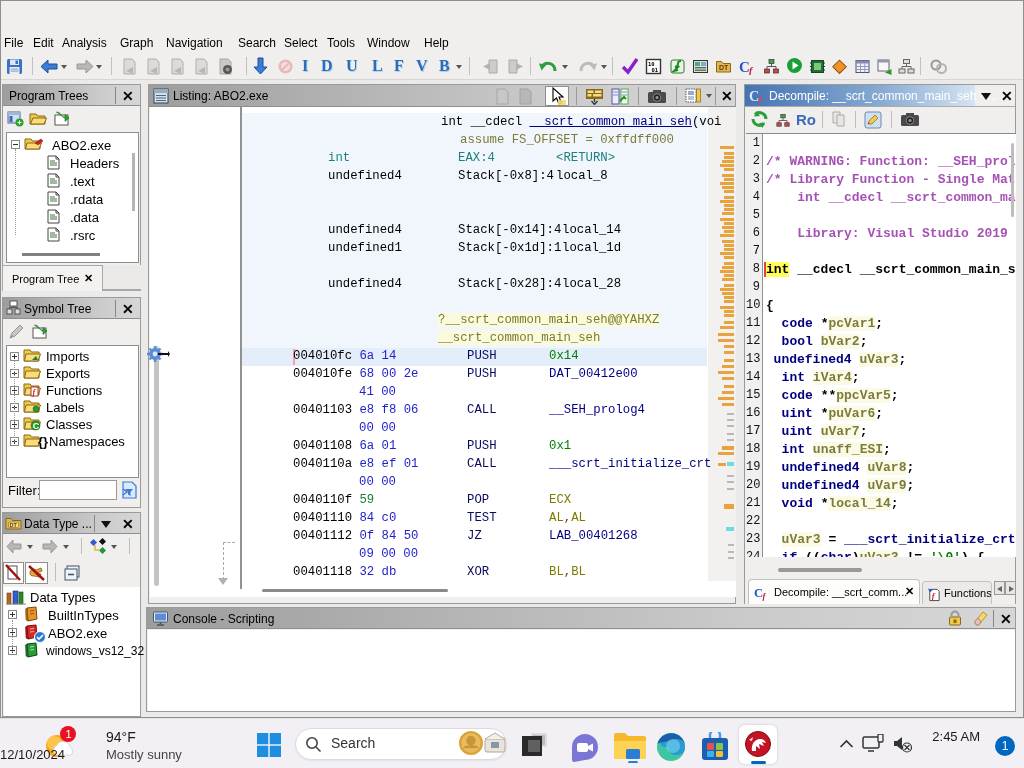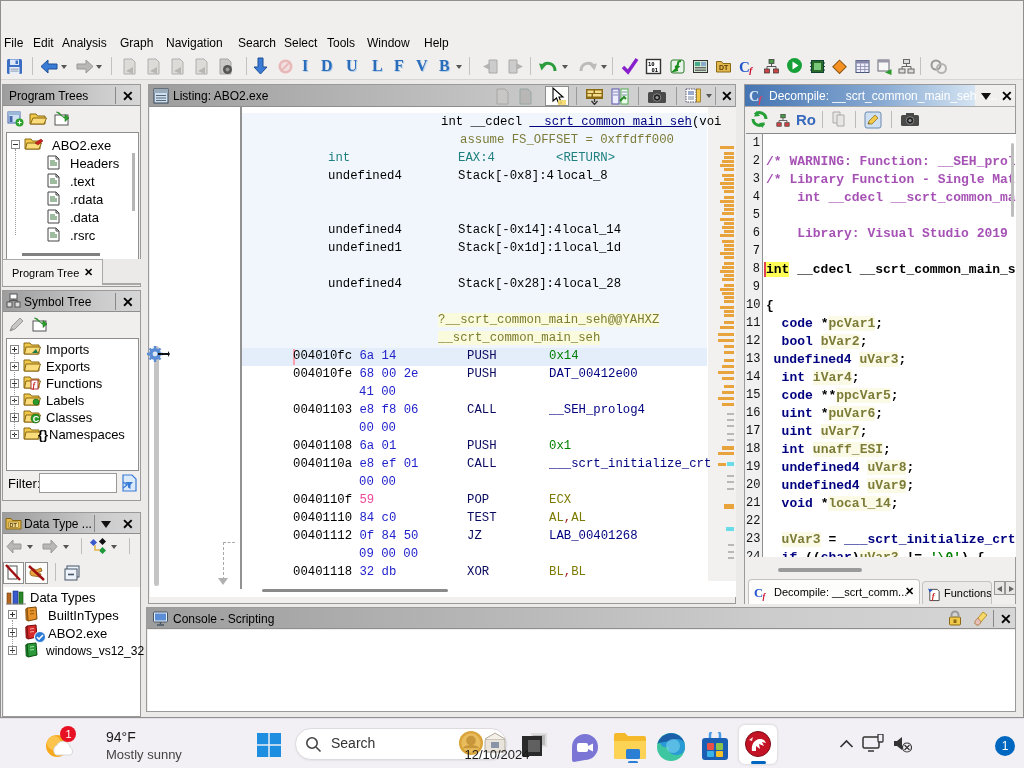--- a/index.html
+++ b/index.html
@@ -282,28 +282,28 @@
           <path d="M10 1 L10 4 L13 4" fill="none" stroke="#444"></path>
           <path d="M4 6 L9 6 M4 8 L11 8 M4 10 L11 10" stroke="#2a6a2a" stroke-width="0.9"></path>
         </svg>
       <span class="trow" style="left:63px;top:95px">.rsrc</span>
       <div class="abs" style="left:8px;top:16px;width:1px;height:86px;border-left:1px dotted #999"></div>
       <div class="abs" style="left:125px;top:20px;width:3px;height:58px;background:#b5b5b5"></div>
       <div class="abs" style="left:15px;top:120px;width:78px;height:3px;background:#808080"></div>
     </div>
   </div>
 
-  <div class="abs" style="left:2px;top:259px;width:139px;height:26px;background:#eceae8;border-bottom:2px solid #a8a8a8">
+  <div class="abs" style="left:2px;top:265px;width:139px;height:26px;background:#eceae8;border-bottom:2px solid #a8a8a8">
     <div class="abs" style="left:0;top:0;width:101px;height:26px;background:#f4f2f0;border:1px solid #a8a8a8;border-bottom:none;font-size:12px">
       <span class="abs" style="left:9px;top:7px;font-size:11px">Program Tree</span>
       <span class="abs" style="left:81px;top:6px;font-size:11px;font-weight:bold">✕</span>
     </div>
   </div>
 
-  <div class="panel" style="left:2px;top:290px;width:139px;height:211px">
+  <div class="panel" style="left:2px;top:297px;width:139px;height:211px">
     <div class="phead">
       <svg class="abs" style="left:3px;top:2px" width="15" height="16" viewBox="0 0 15 16">
           <rect x="4" y="1" width="7" height="5" fill="#fff" stroke="#555"></rect>
           <rect x="1" y="9" width="5" height="5" fill="#ddd" stroke="#555"></rect>
           <rect x="9" y="9" width="5" height="5" fill="#ddd" stroke="#555"></rect>
           <path d="M7.5 6 L7.5 7.5 M3.5 9 L3.5 7.5 L11.5 7.5 L11.5 9" stroke="#555" fill="none"></path>
         </svg>
       <span class="t" style="left:21px">Symbol Tree</span>
       <div class="abs" style="left:112px;top:2px;width:1px;height:17px;background:#888"></div>
       <span class="pclose" style="left:119px">✕</span>
@@ -666,21 +666,21 @@
       <div class="m" style="left:317px;top:296px;color:#0a0a60">CALL</div>
       <div class="m" style="left:399px;top:296px;color:#000080">__SEH_prolog4</div>
       <div class="m" style="left:209px;top:314px;color:#2222cc">00 00</div>
       <div class="m" style="left:143px;top:332px">00401108 <span style="color:#2222cc">6a 01</span></div>
       <div class="m" style="left:317px;top:332px;color:#0a0a60">PUSH</div>
       <div class="m" style="left:399px;top:332px;color:#008000">0x1</div>
       <div class="m" style="left:143px;top:350px">0040110a <span style="color:#2222cc">e8 ef 01</span></div>
       <div class="m" style="left:317px;top:350px;color:#0a0a60">CALL</div>
       <div class="m" style="left:399px;top:350px;color:#000080">___scrt_initialize_crt</div>
       <div class="m" style="left:209px;top:368px;color:#2222cc">00 00</div>
-      <div class="m" style="left:143px;top:386px">0040110f <span style="color:#ec4899">59</span></div>
+      <div class="m" style="left:143px;top:386px">0040110f <span style="color:#15803d">59</span></div>
       <div class="m" style="left:317px;top:386px;color:#0a0a60">POP</div>
       <div class="m" style="left:399px;top:386px;color:#7c7b00">ECX</div>
       <div class="m" style="left:143px;top:404px">00401110 <span style="color:#2222cc">84 c0</span></div>
       <div class="m" style="left:317px;top:404px;color:#0a0a60">TEST</div>
       <div class="m" style="left:399px;top:404px;color:#7c7b00">AL<span style="color:#a02020">,</span>AL</div>
       <div class="m" style="left:143px;top:422px">00401112 <span style="color:#2222cc">0f 84 50</span></div>
       <div class="m" style="left:317px;top:422px;color:#0a0a60">JZ</div>
       <div class="m" style="left:399px;top:422px;color:#000080">LAB_00401268</div>
       <div class="m" style="left:209px;top:440px;color:#2222cc">09 00 00</div>
       <div class="m" style="left:143px;top:458px">00401118 <span style="color:#2222cc">32 db</span></div>
@@ -925,17 +925,18 @@
     <svg class="abs" style="left:862px;top:15px" width="24" height="20" viewBox="0 0 24 20">
         <rect x="1" y="3" width="16" height="11" rx="1.5" fill="none" stroke="#333" stroke-width="1.5"></rect>
         <path d="M6 17 L12 17" stroke="#333" stroke-width="1.5"></path>
         <rect x="16" y="0" width="5" height="8" rx="1" fill="#f2f0f5" stroke="#333" stroke-width="1.3"></rect>
       </svg>
     <svg class="abs" style="left:893px;top:16px" width="20" height="18" viewBox="0 0 20 18">
         <path d="M1 6 L4 6 L9 2 L9 15 L4 11 L1 11 Z" fill="#333"></path>
         <circle cx="14" cy="12.5" r="4.5" fill="#f2f0f5" stroke="#333" stroke-width="1.2"></circle>
         <path d="M11.5 10 L16.5 15 M16.5 10 L11.5 15" stroke="#333" stroke-width="1.2"></path>
       </svg>
-    <div class="abs" style="left:7px;top:28px;width:980px;text-align:center;font-size:13px;color:#1a1a1a">12/10/2024</div>
+    <div class="abs" style="left:0;top:10px;width:980px;text-align:right;font-size:13px;color:#1a1a1a">2:45 AM</div>
+    <div class="abs" style="left:0;top:28px;width:980px;text-align:left;font-size:13px;color:#1a1a1a">12/10/2024</div>
     <div class="abs" style="left:995px;top:17px;width:20px;height:20px;border-radius:50%;background:#0067c0;color:#fff;font-size:12px;text-align:center;line-height:20px">1</div>
   </div>
 
 </div>
 
 </body></html>

